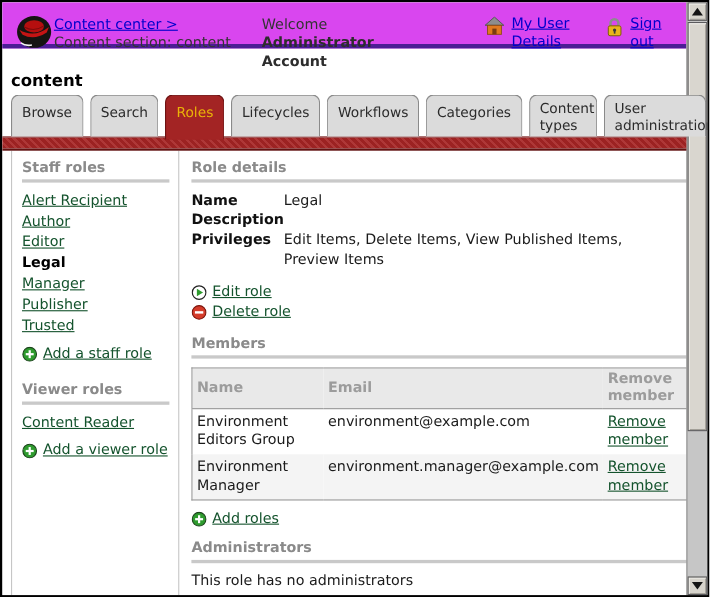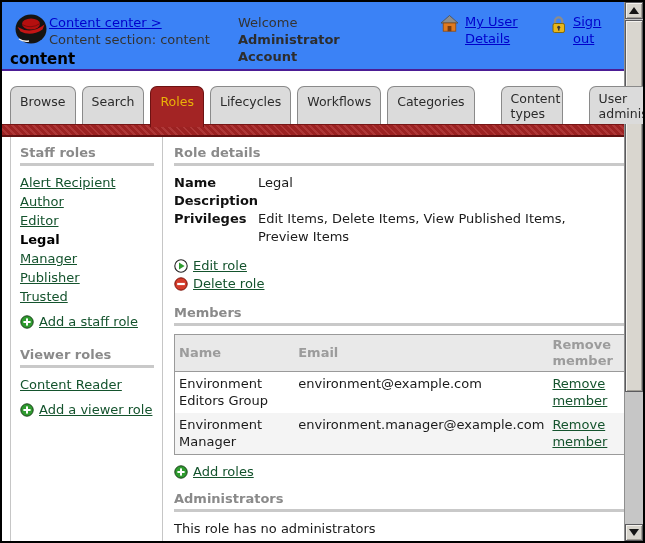--- a/index.html
+++ b/index.html
@@ -2,39 +2,39 @@
 <html><head>
 <meta charset="utf-8">
 <style>
   * { box-sizing: border-box; }
   html,body { margin:0; padding:0; background:#fff; }
   body { font-family:"DejaVu Sans","Liberation Sans",sans-serif; font-size:13px; color:#1a1a1a; }
 
   #window { position:relative; width:645px; height:543px; border:2px solid #000; background:#fff; overflow:hidden; }
 
   
-  .topbar { position:absolute; left:0; top:0; right:19px; height:69px; background:#3b82f6; border-bottom:2px solid #4c1d95; }
+  .topbar { position:absolute; left:0; top:0; right:19px; height:42px; background:#d946ef; border-bottom:4px solid #4c1d95; }
   .logo { position:absolute; left:11px; top:10px; width:36px; height:34px; }
   .crumbs { position:absolute; left:47px; top:12px; line-height:17px; white-space:nowrap; }
   .crumbs a { color:#0000cc; text-decoration:underline; }
   .crumbs .sub { color:#333; }
   .welcome { position:absolute; left:236px; top:12px; width:158px; line-height:17px; color:#333; }
   .welcome b { color:#2d2d2d; }
   .hdr-link { position:absolute; top:11px; display:flex; align-items:flex-start; gap:6px; }
   .hdr-link a { color:#0000cc; text-decoration:underline; line-height:17px; display:inline-block; }
   .hdr-user { left:438px; } .hdr-user a { width:62px; }
   .hdr-signout { left:548px; } .hdr-signout a { width:40px; }
   .hdr-icon { margin-top:2px; flex:0 0 auto; }
 
   
-  .pagetitle { position:absolute; left:8px; top:48px; font-size:15px; font-weight:bold; color:#000; }
+  .pagetitle { position:absolute; left:8px; top:62px; font-size:15px; font-weight:bold; color:#000; }
   .tabs { position:absolute; left:8px; top:84px; height:41px; display:flex; align-items:flex-start; z-index:2; }
   .tab { height:38px; margin-right:6px; padding:7px 9px 0; background:#dbdbdb; border:1px solid #8a8a8a; border-bottom:none;
          border-radius:7px 7px 0 0; color:#2b2b2b; font-size:12.5px; line-height:15px; cursor:pointer; }
-  .tab--two { padding-top:4px;margin-left:20px; }
+  .tab--two { padding-top:4px; }
   .tab--ct { width:62px; } .tab--ua { width:93px; }
   .tab--active { background:#a32424; border-color:#6d1212; color:#eab308; height:41px; }
   .redbar { position:absolute; left:0; top:122px; right:19px; height:13px; z-index:1;
             background:repeating-linear-gradient(45deg,#9c2222 0px,#9c2222 3px,#ae3737 3px,#ae3737 5px);
             border-top:1px solid #761616; border-bottom:2px solid #621111; }
 
   
   .bodyrow { position:absolute; left:8px; top:135px; right:8px; bottom:0; display:flex;
              border-left:1px solid #c6c6c6; }
   .sidebar { width:152px; flex:0 0 152px; border-right:1px solid #c6c6c6; padding:8px 8px 0 9px; }

